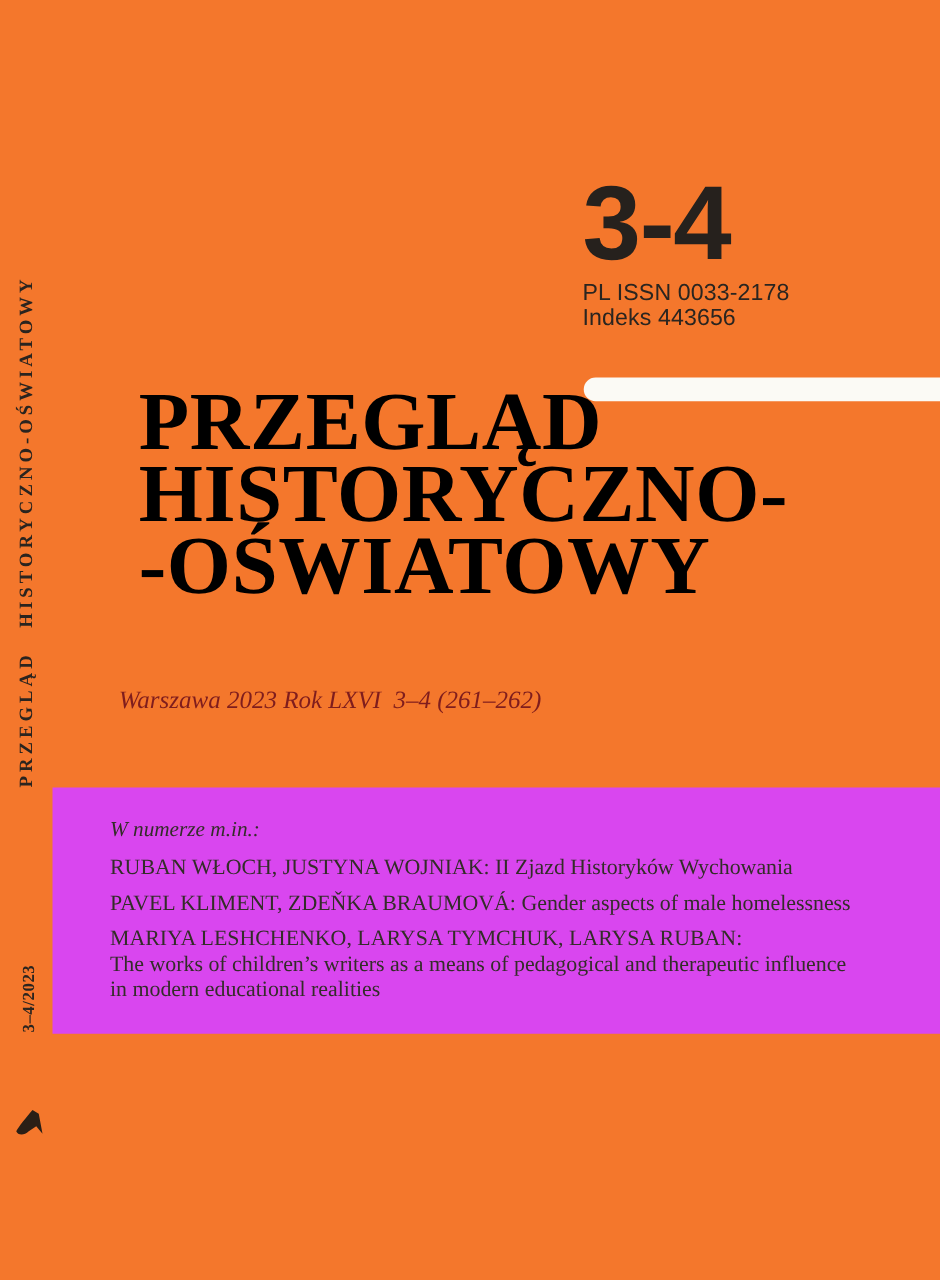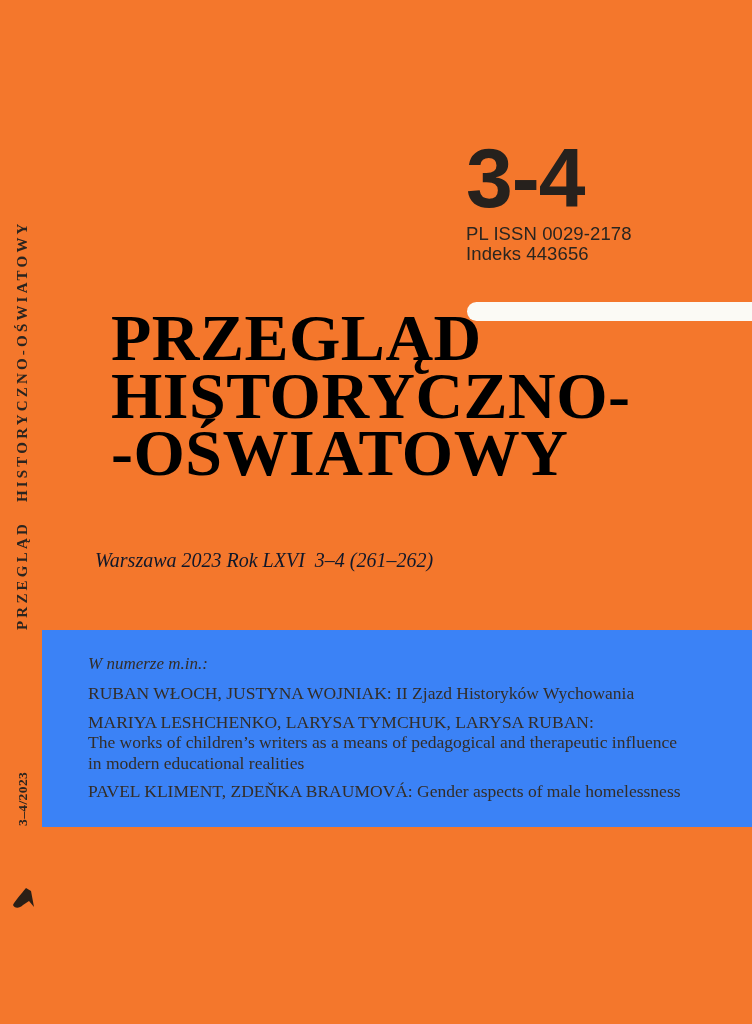--- a/index.html
+++ b/index.html
@@ -90,30 +90,30 @@
     color: #000000;
     white-space: nowrap;
   }
 
   
   .imprint-line {
     position: absolute;
     left: 95px; top: 549px;
     font-style: italic;
     font-size: 20px;
-    color: #0f172a;
+    color: #7f1d1d;
     white-space: pre;
   }
 
   
   .contents-band {
     position: absolute;
     left: 42px; top: 630px;
     width: 710px; height: 197px;
-    background: #3b82f6;
+    background: #d946ef;
     box-sizing: border-box;
     padding: 24px 20px 0 46px;
     color: #332d28;
   }
   .band-intro {
     font-style: italic;
     font-size: 17px;
     line-height: 20px;
     margin: 0 0 9px 0;
   }
@@ -136,21 +136,21 @@
 
 <div class="cover">
 
   <div class="spine-title">PRZEGLĄD HISTORYCZNO-OŚWIATOWY</div>
 
   <div class="spine-issue">3–4/2023</div>
 
   <div class="issue-block">
     <div class="issue-number">3-4</div>
     <div class="issue-meta">
-      <div>PL ISSN 0029-2178</div>
+      <div>PL ISSN 0033-2178</div>
       <div>Indeks 443656</div>
     </div>
   </div>
 
   <div class="accent-bar"></div>
 
   <div class="main-title">
     <div>PRZEGLĄD</div>
     <div>HISTORYCZNO-</div>
     <div>-OŚWIATOWY</div>
@@ -159,27 +159,27 @@
   <div class="imprint-line">Warszawa 2023 Rok LXVI  3–4 (261–262)</div>
 
   <div class="contents-band">
     <p class="band-intro">W numerze m.in.:</p>
 
     <p class="band-item">
       <span class="line">RUBAN WŁOCH, JUSTYNA WOJNIAK: II Zjazd Historyków Wychowania</span>
     </p>
 
     <p class="band-item">
+      <span class="line">PAVEL KLIMENT, ZDEŇKA BRAUMOVÁ: Gender aspects of male homelessness</span>
+    </p>
+
+    <p class="band-item">
       <span class="line">MARIYA LESHCHENKO, LARYSA TYMCHUK, LARYSA RUBAN:</span>
       <span class="line">The works of children’s writers as a means of pedagogical and therapeutic influence</span>
       <span class="line">in modern educational realities</span>
-    </p>
-
-    <p class="band-item">
-      <span class="line">PAVEL KLIMENT, ZDEŇKA BRAUMOVÁ: Gender aspects of male homelessness</span>
     </p>
   </div>
 
   <svg class="publisher-logo" viewBox="0 0 27 25" xmlns="http://www.w3.org/2000/svg">
     <path d="M1,19 C3,15 9,8 14,2 L19,5 C20,10 21,16 22,21 L17,15 L11,19 C7,23 2,22 1,19 Z" fill="#2a1f16"></path>
   </svg>
 
 </div>
 
 </body></html>

